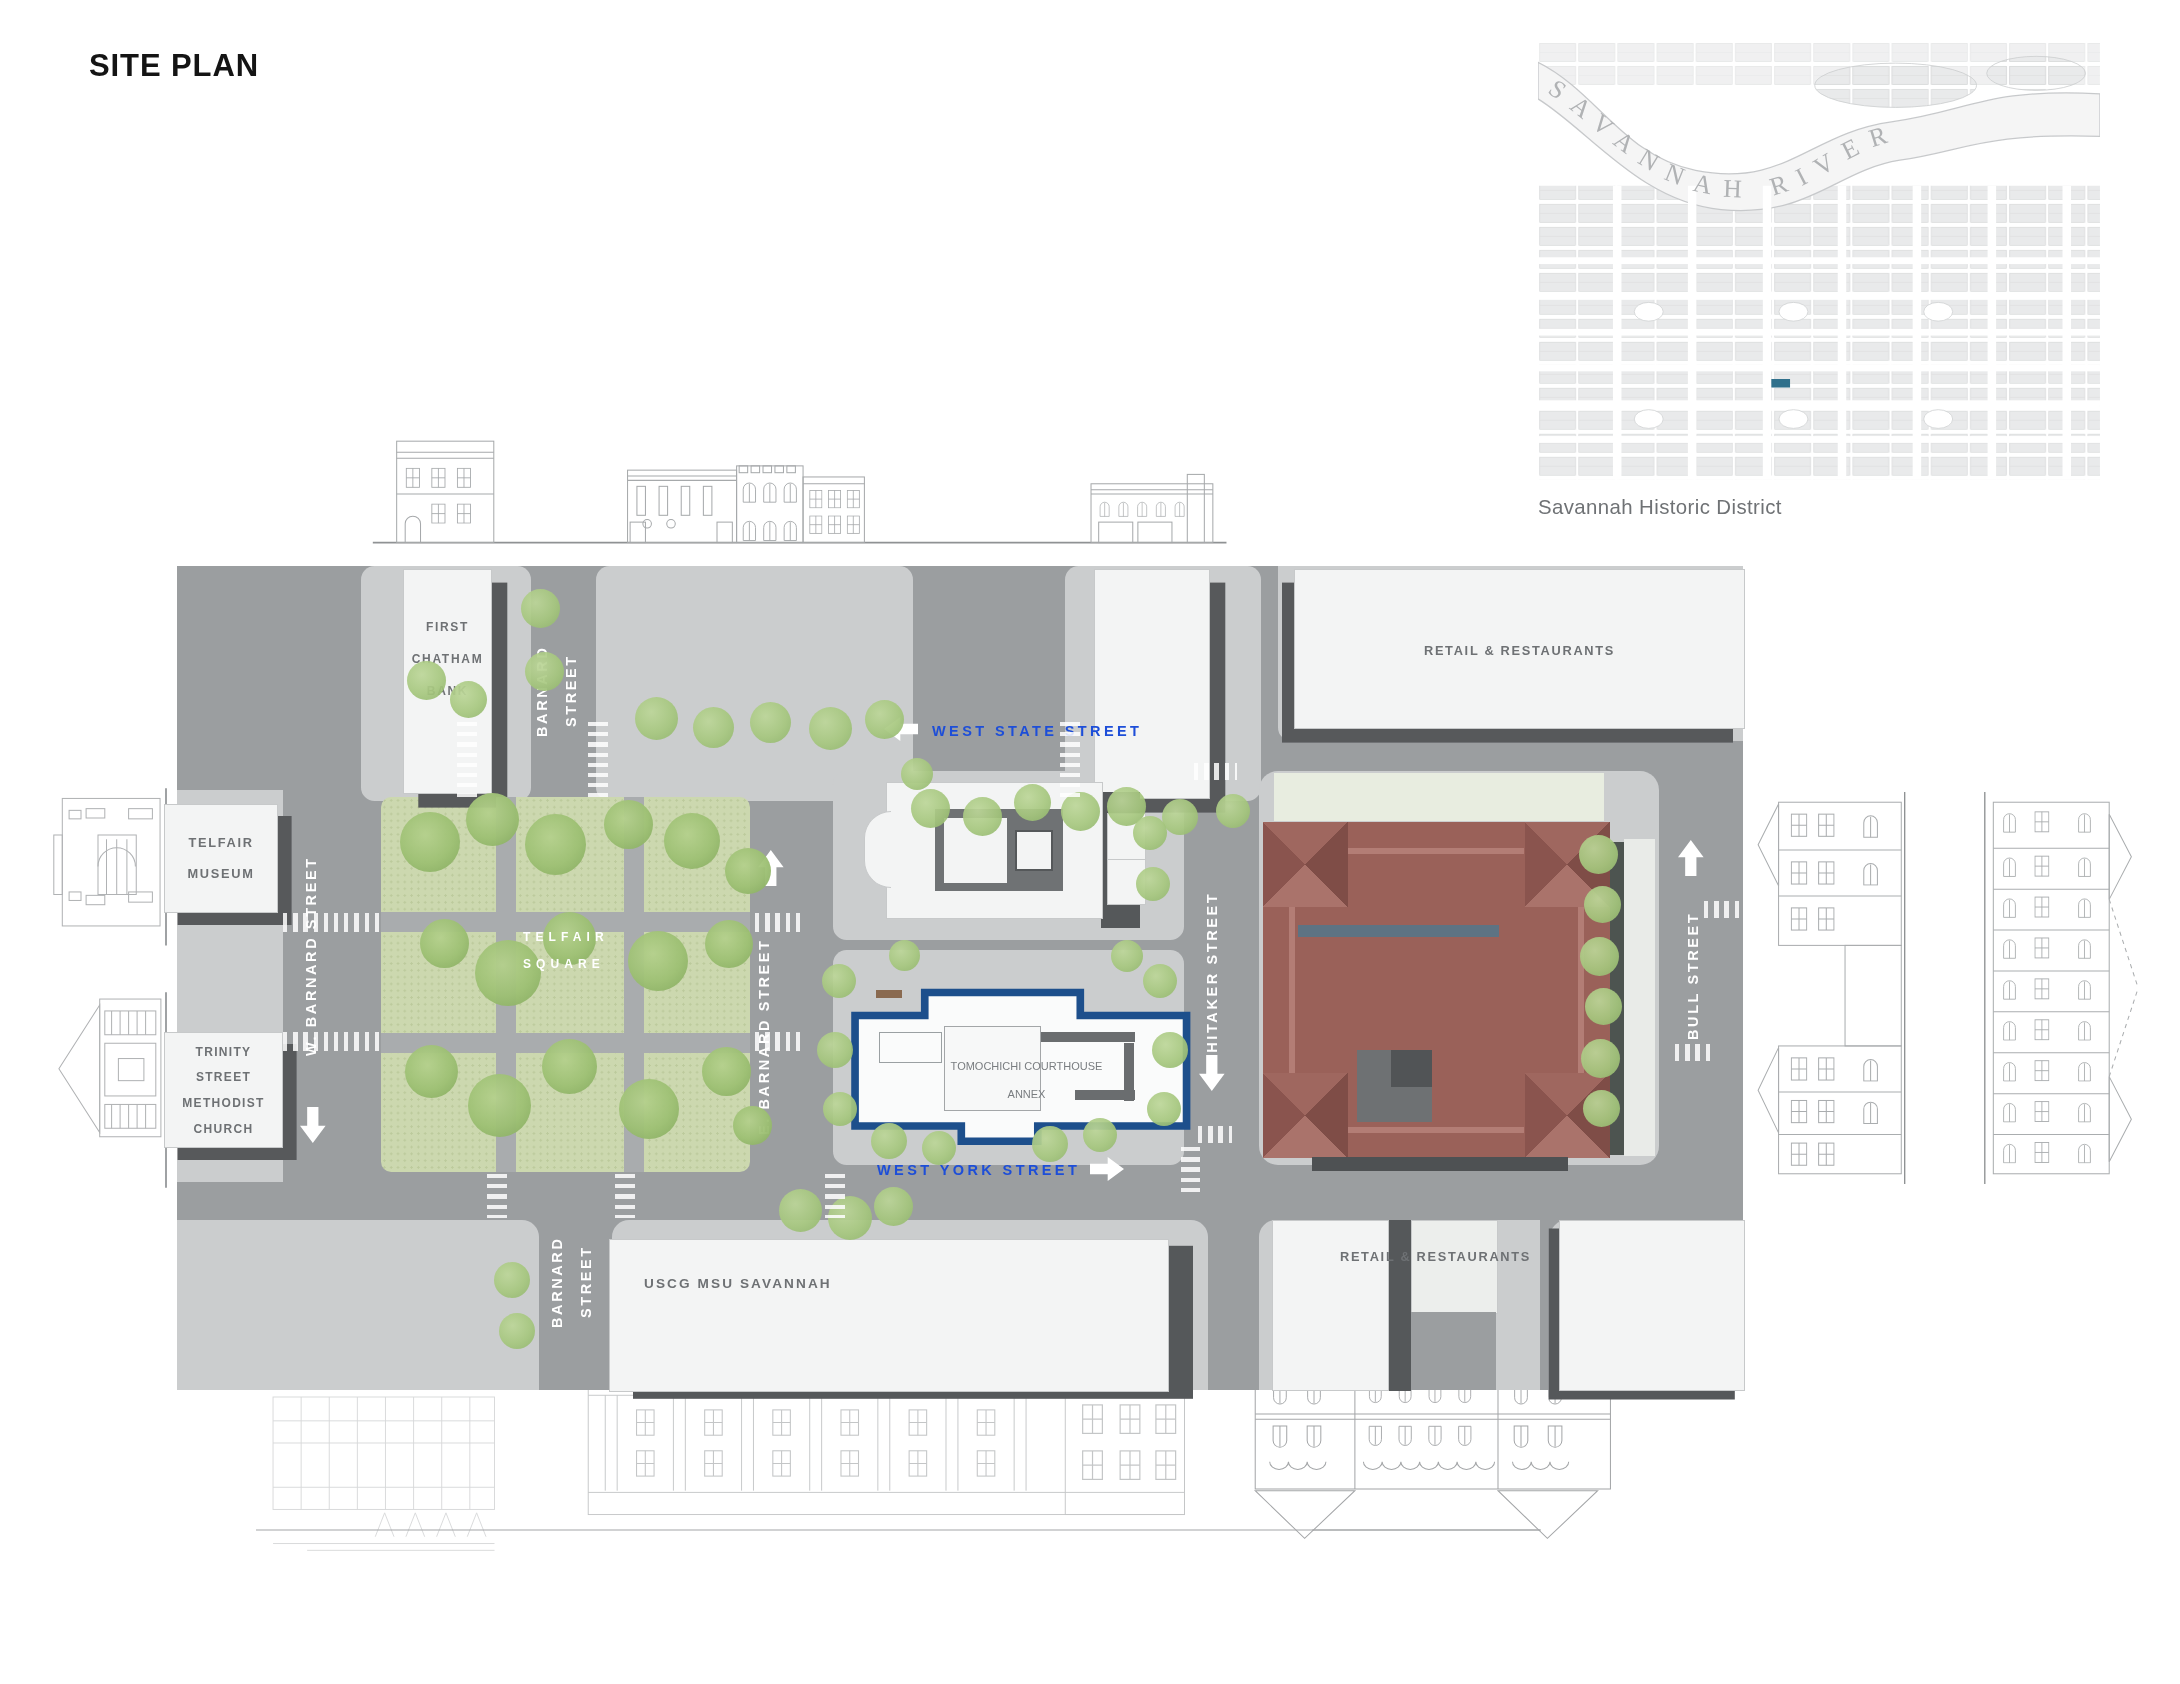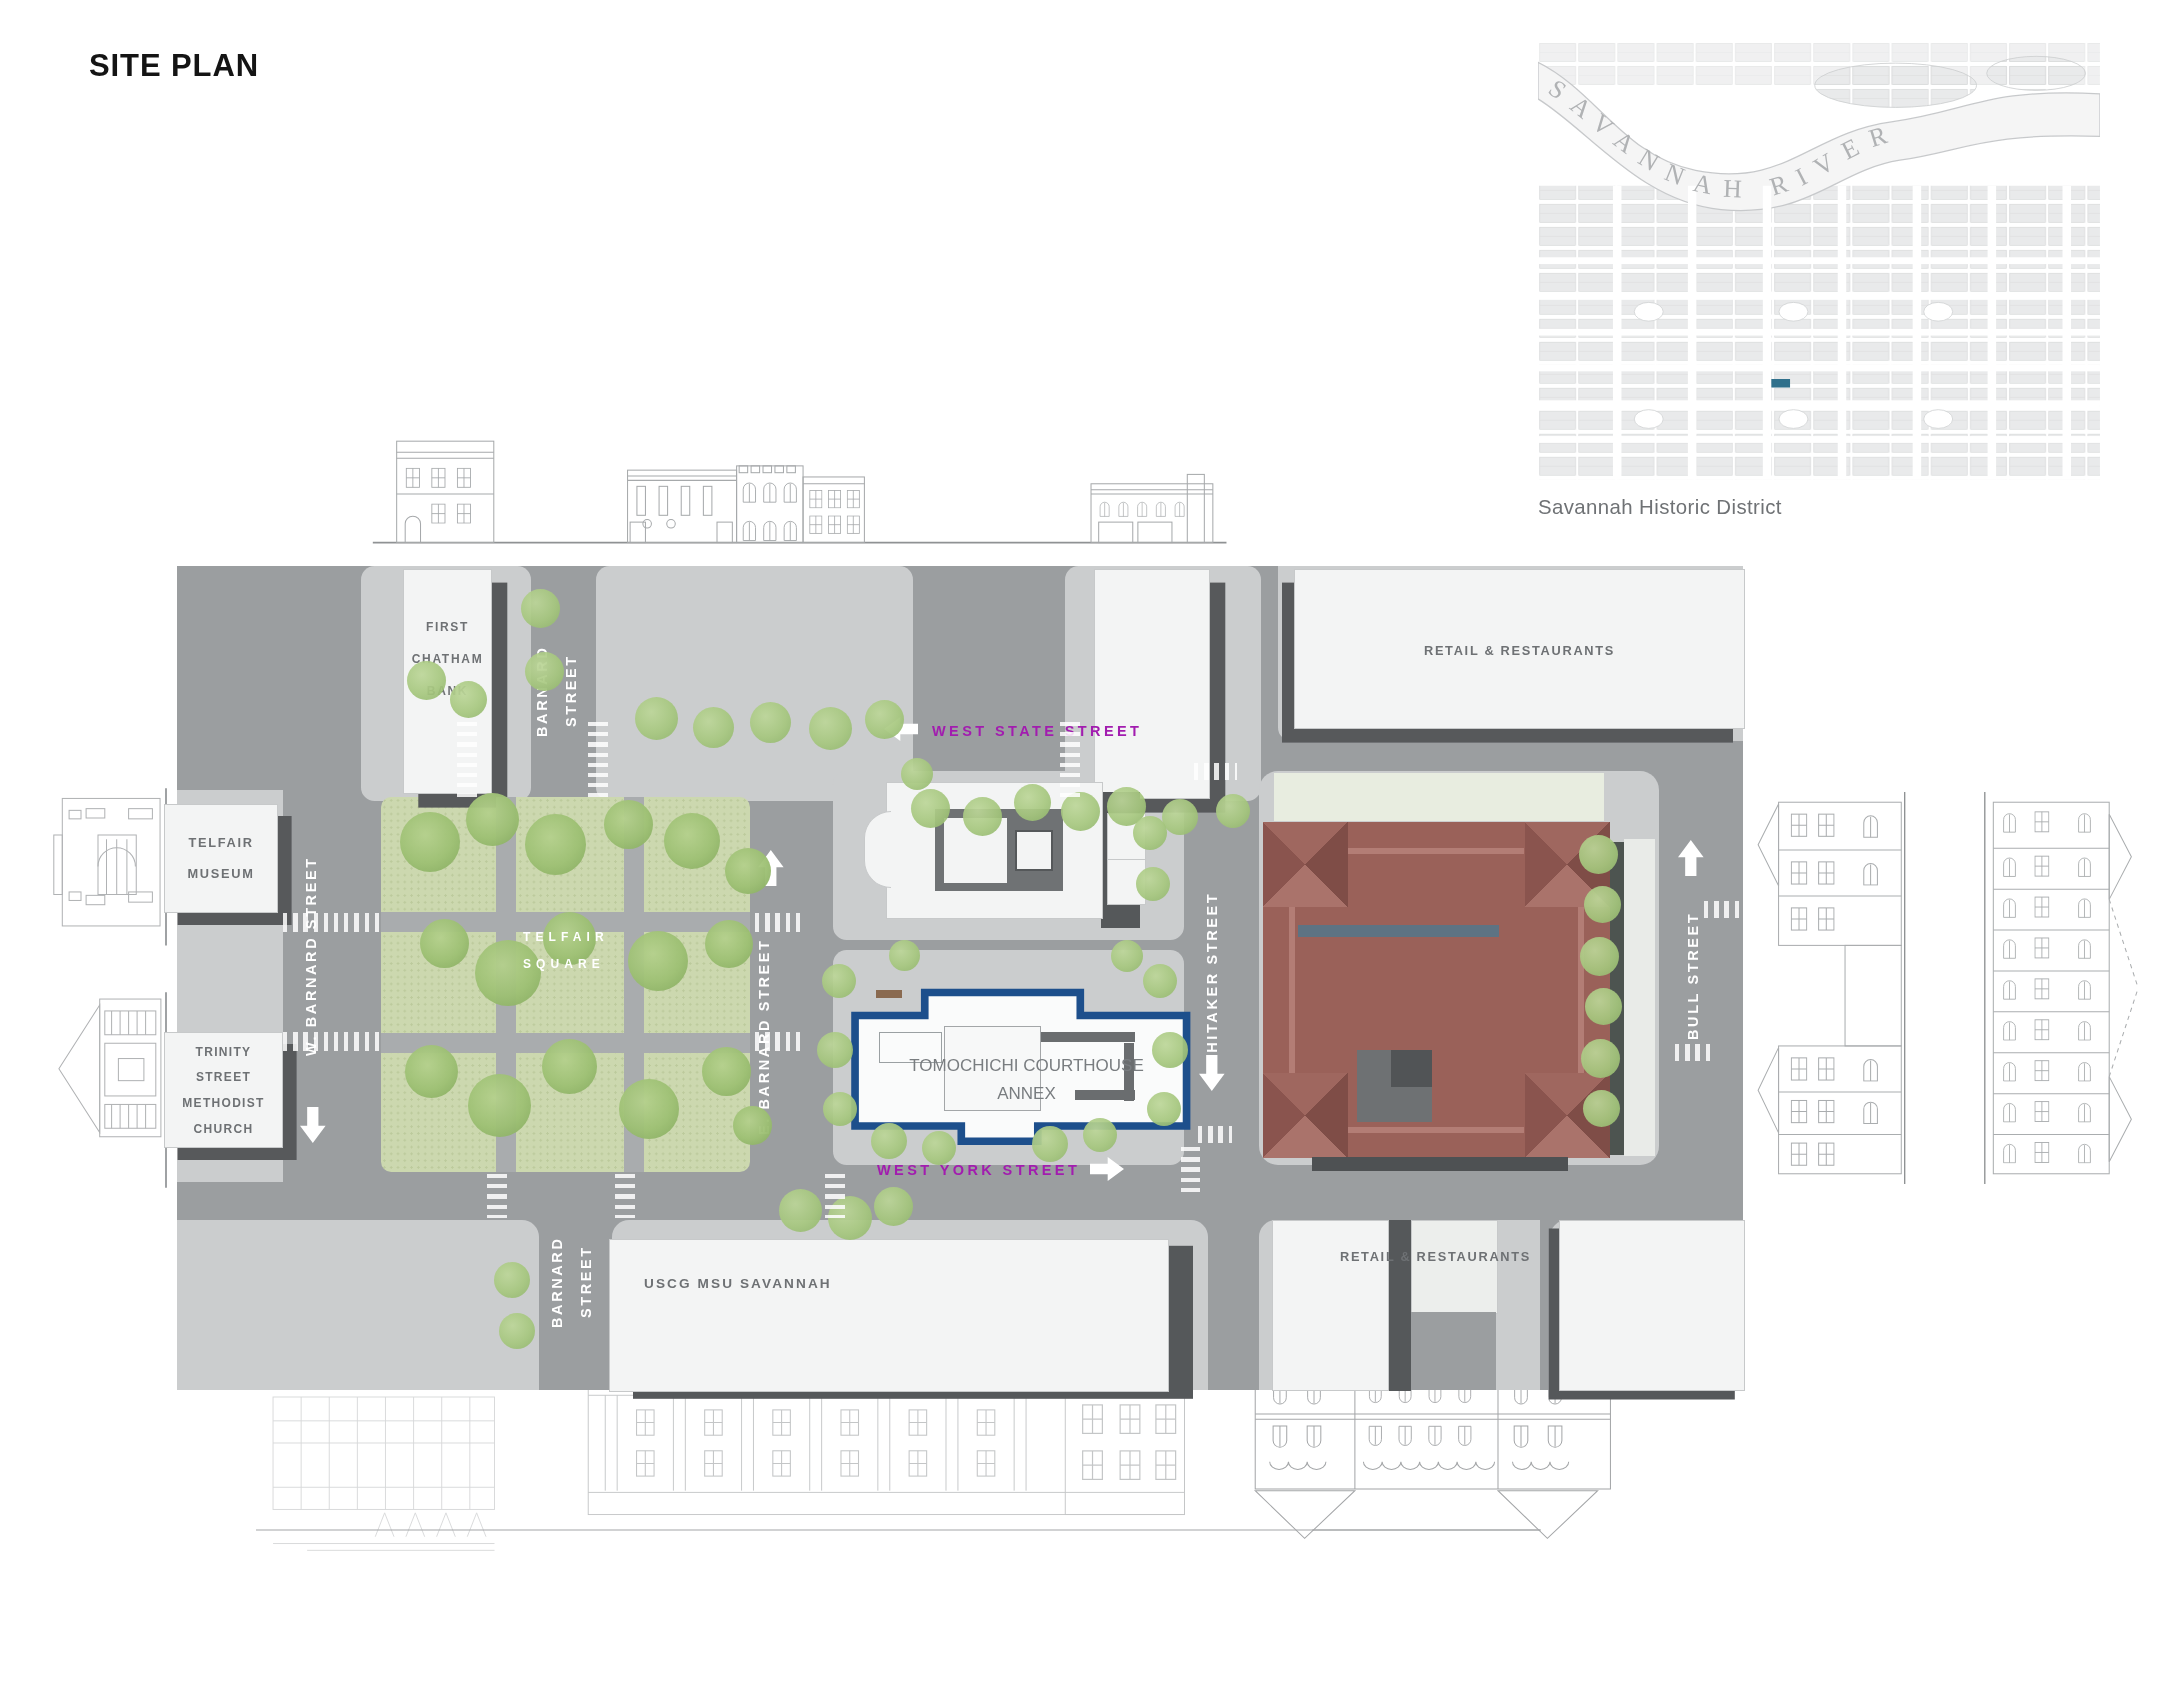--- a/index.html
+++ b/index.html
@@ -6,21 +6,21 @@
   #page{position:relative;width:2181px;height:1685px;background:#fff;
         font-family:"Liberation Sans",sans-serif;overflow:hidden;}
   .abs{position:absolute;}
   #page-title{position:absolute;left:89px;top:48px;margin:0;font-size:31px;
         font-weight:bold;color:#141414;letter-spacing:0.9px;}
   
   #plan-base{position:absolute;left:177px;top:566px;width:1566px;height:824px;background:#9b9ea0;}
   .zone{position:absolute;background:#cbcdce;border-radius:13.6px;}
   .bld{position:absolute;background:#f3f4f4;border:0.9px solid #c7c9ca;box-shadow:15.3px 13.6px 0 #57595b;}
   .blbl{position:absolute;color:#6e7174;font-weight:700;text-align:center;letter-spacing:1.7px;}
-  .hlbl{position:absolute;color:#a21caf;font-size:14.5px;font-weight:600;letter-spacing:3.4px;white-space:nowrap;}
+  .hlbl{position:absolute;color:#1d4ed8;font-size:14.5px;font-weight:600;letter-spacing:3.4px;white-space:nowrap;}
   .vlbl{position:absolute;color:#fff;font-size:14.5px;font-weight:600;letter-spacing:2.6px;
         writing-mode:vertical-rl;transform:rotate(180deg);text-align:center;white-space:nowrap;}
   .tree{position:absolute;border-radius:50%;opacity:.92;
         background:radial-gradient(circle at 38% 35%,#bcd698 0%,#a6c77e 55%,#8fb46a 100%);}
   .tree.park{opacity:.95;
         background:radial-gradient(circle at 42% 38%,#b4d08c 0%,#9dc073 55%,#83a95d 100%);}
   .cw-v{position:absolute;background:repeating-linear-gradient(to bottom,#fff 0 4.3px,transparent 4.3px 10.2px);opacity:.85;}
   .cw-h{position:absolute;background:repeating-linear-gradient(to right,#fff 0 4.3px,transparent 4.3px 10.2px);opacity:.85;}
   .ppath{position:absolute;background:#a9acae;}
   .arrow{position:absolute;background:#fff;}
@@ -440,21 +440,21 @@
 
   <svg class="lineart" style="left:848px;top:984px;" width="349" height="170" viewBox="0 0 410 200">
     <polygon points="8,37 90,37 90,10 273,10 273,37 398,37 398,167 223,167 223,185 133,185 133,167 8,167" fill="#fafbfb" stroke="#1d4f8c" stroke-width="9" stroke-linejoin="miter"></polygon>
   </svg>
   <div class="abs" style="left:876px;top:990px;width:25.6px;height:7.7px;background:#8a6a50;"></div>
   <div class="abs" style="left:879px;top:1032px;width:61px;height:29px;border:1.3px solid #9aa0a2;"></div>
   <div class="abs" style="left:944px;top:1026px;width:95px;height:83px;background:#f7f8f8;border:1.7px solid #a3a6a8;"></div>
   <div class="abs" style="left:1041px;top:1032px;width:94px;height:10.2px;background:#6a6d6f;"></div>
   <div class="abs" style="left:1124px;top:1043px;width:10.2px;height:58px;background:#6a6d6f;"></div>
   <div class="abs" style="left:1075px;top:1090px;width:60px;height:10.2px;background:#6a6d6f;"></div>
-  <div class="abs" style="left:903px;top:1052px;width:247px;height:56px;text-align:center;color:#797d80;font-size:17px;font-weight:500;line-height:28px;z-index:31;">
+  <div class="abs" style="left:903px;top:1052px;width:247px;height:56px;text-align:center;color:#797d80;font-size:11px;font-weight:500;line-height:28px;z-index:31;">
     <div>TOMOCHICHI COURTHOUSE</div>
     <div>ANNEX</div>
   </div>
 
   <div class="abs" style="left:1274px;top:773px;width:330px;height:48px;background:#e8ede0;"></div>
   <div class="abs" style="left:1572px;top:842px;width:53px;height:313px;background:#4d5450;"></div>
   <div class="abs" style="left:1624px;top:839px;width:31px;height:317px;background:#e9ebe8;"></div>
   <div id="courthouse">
     <div class="pav" style="left:0;top:0;"></div>
     <div class="pav" style="left:262px;top:0;"></div>

